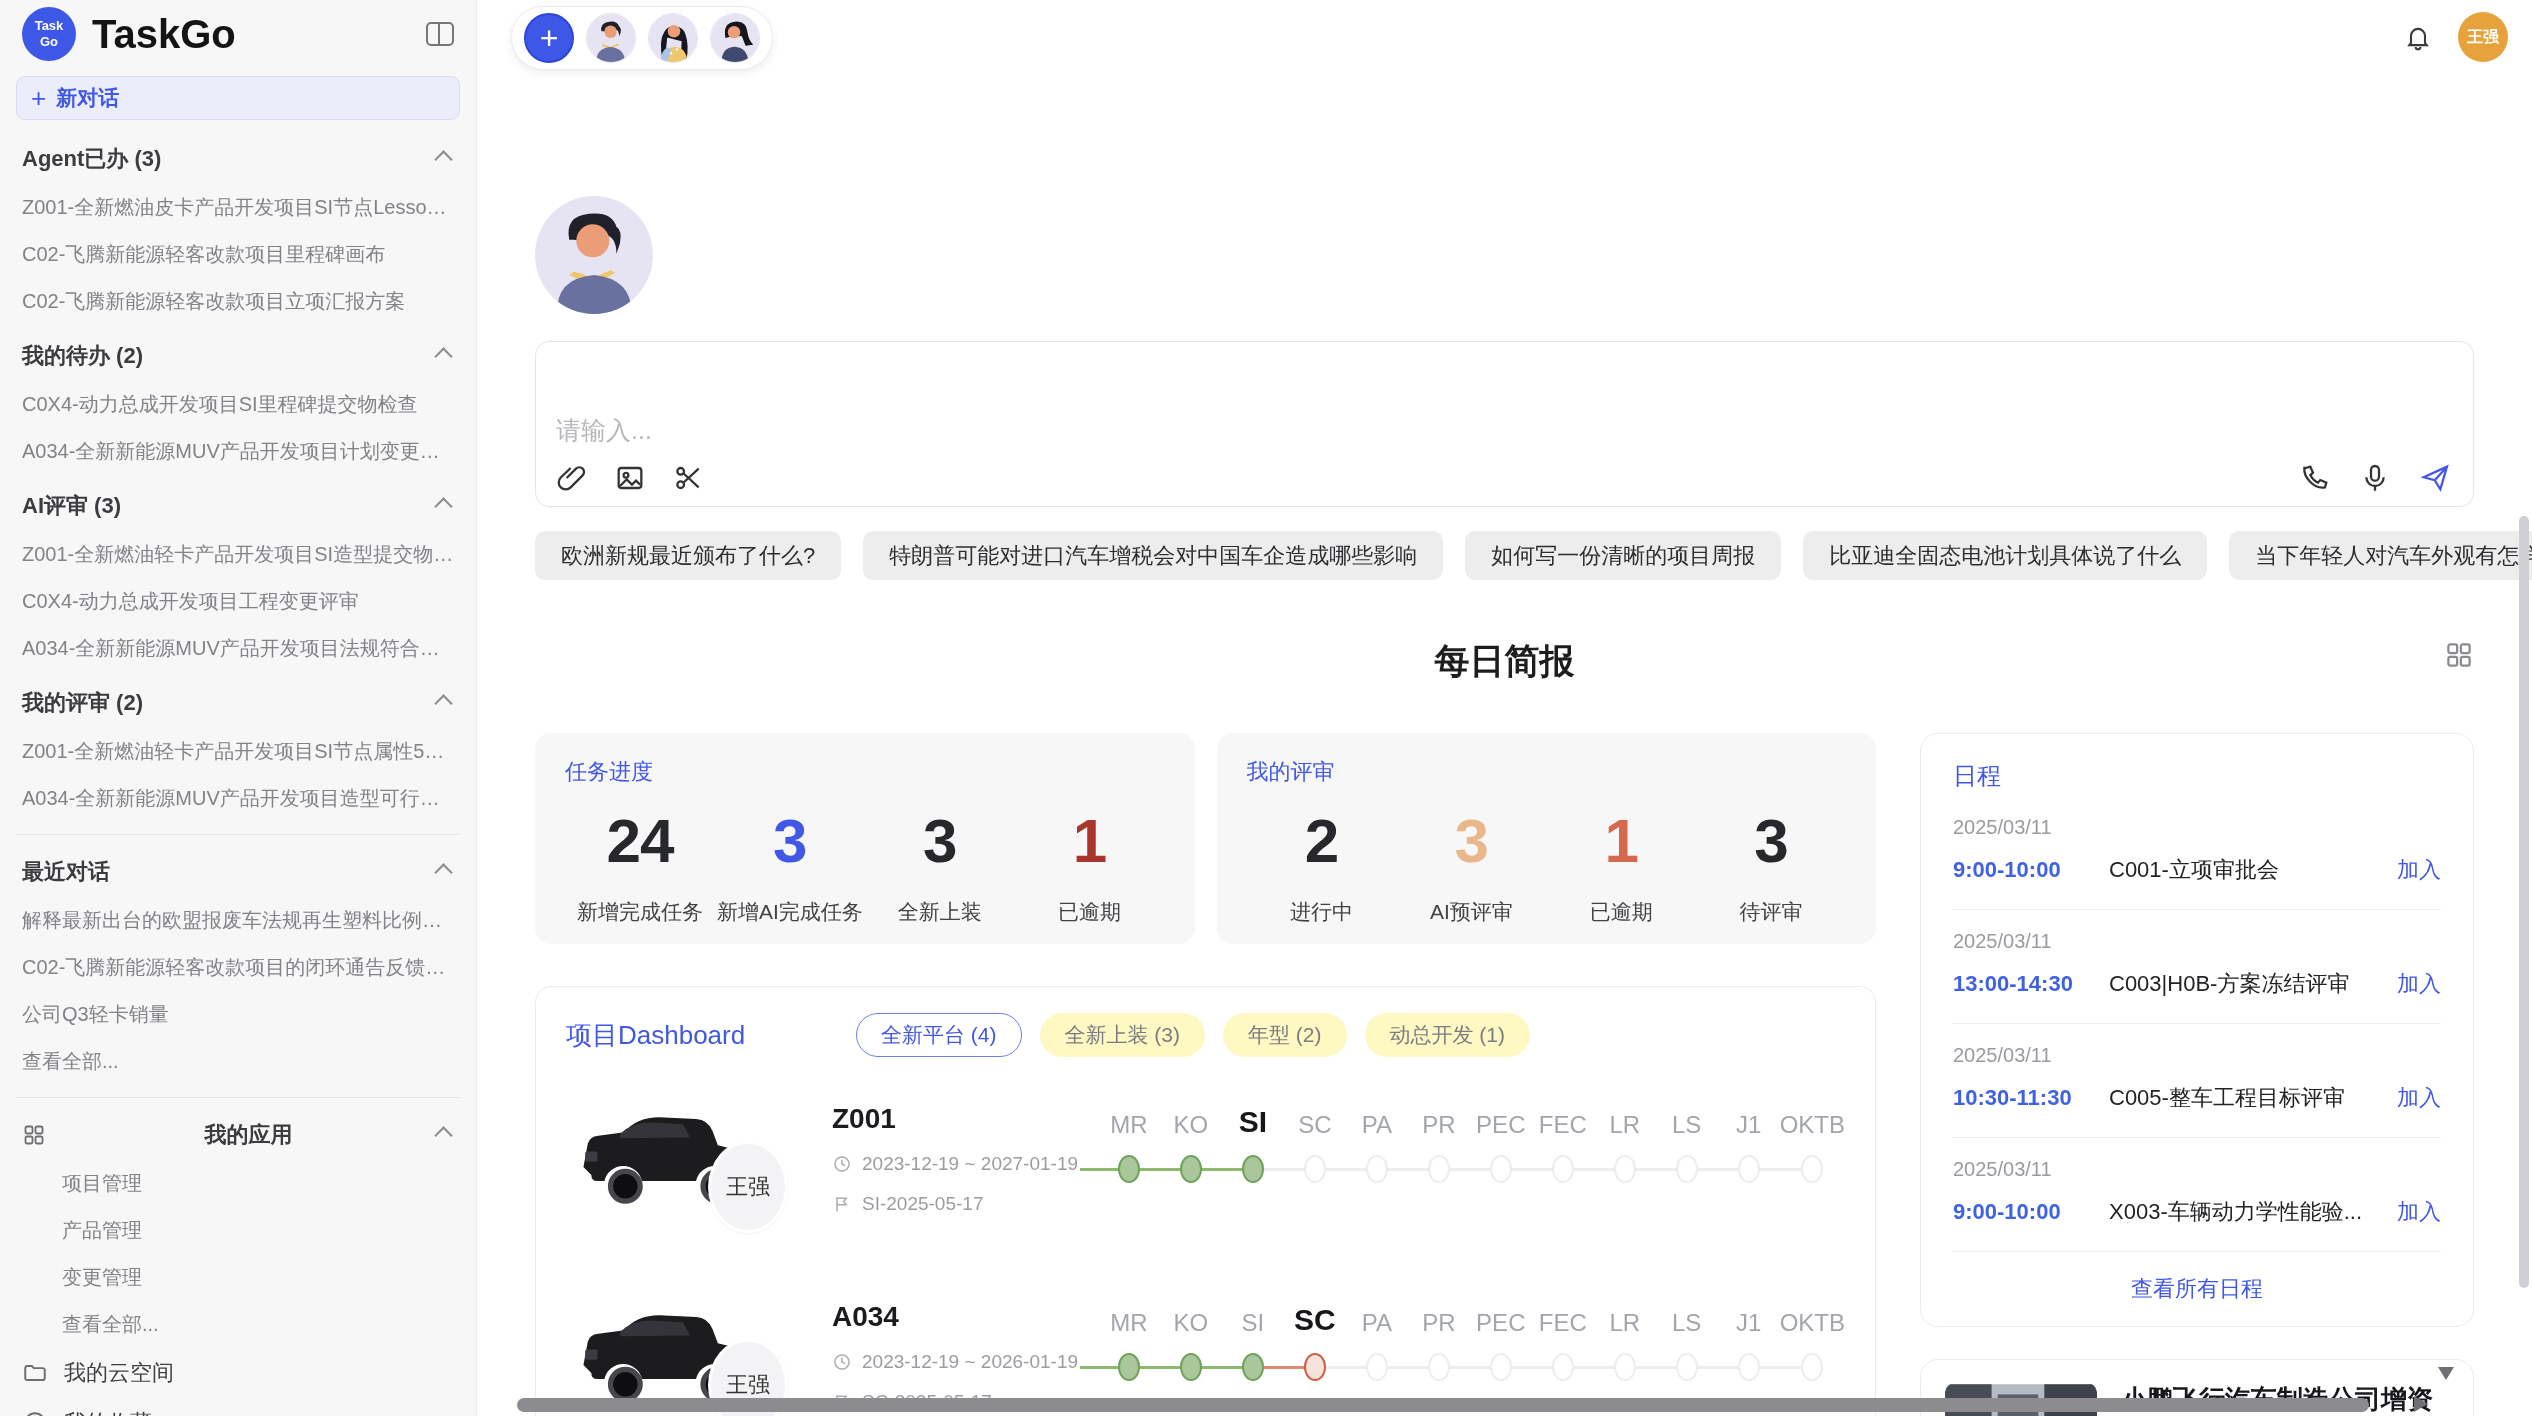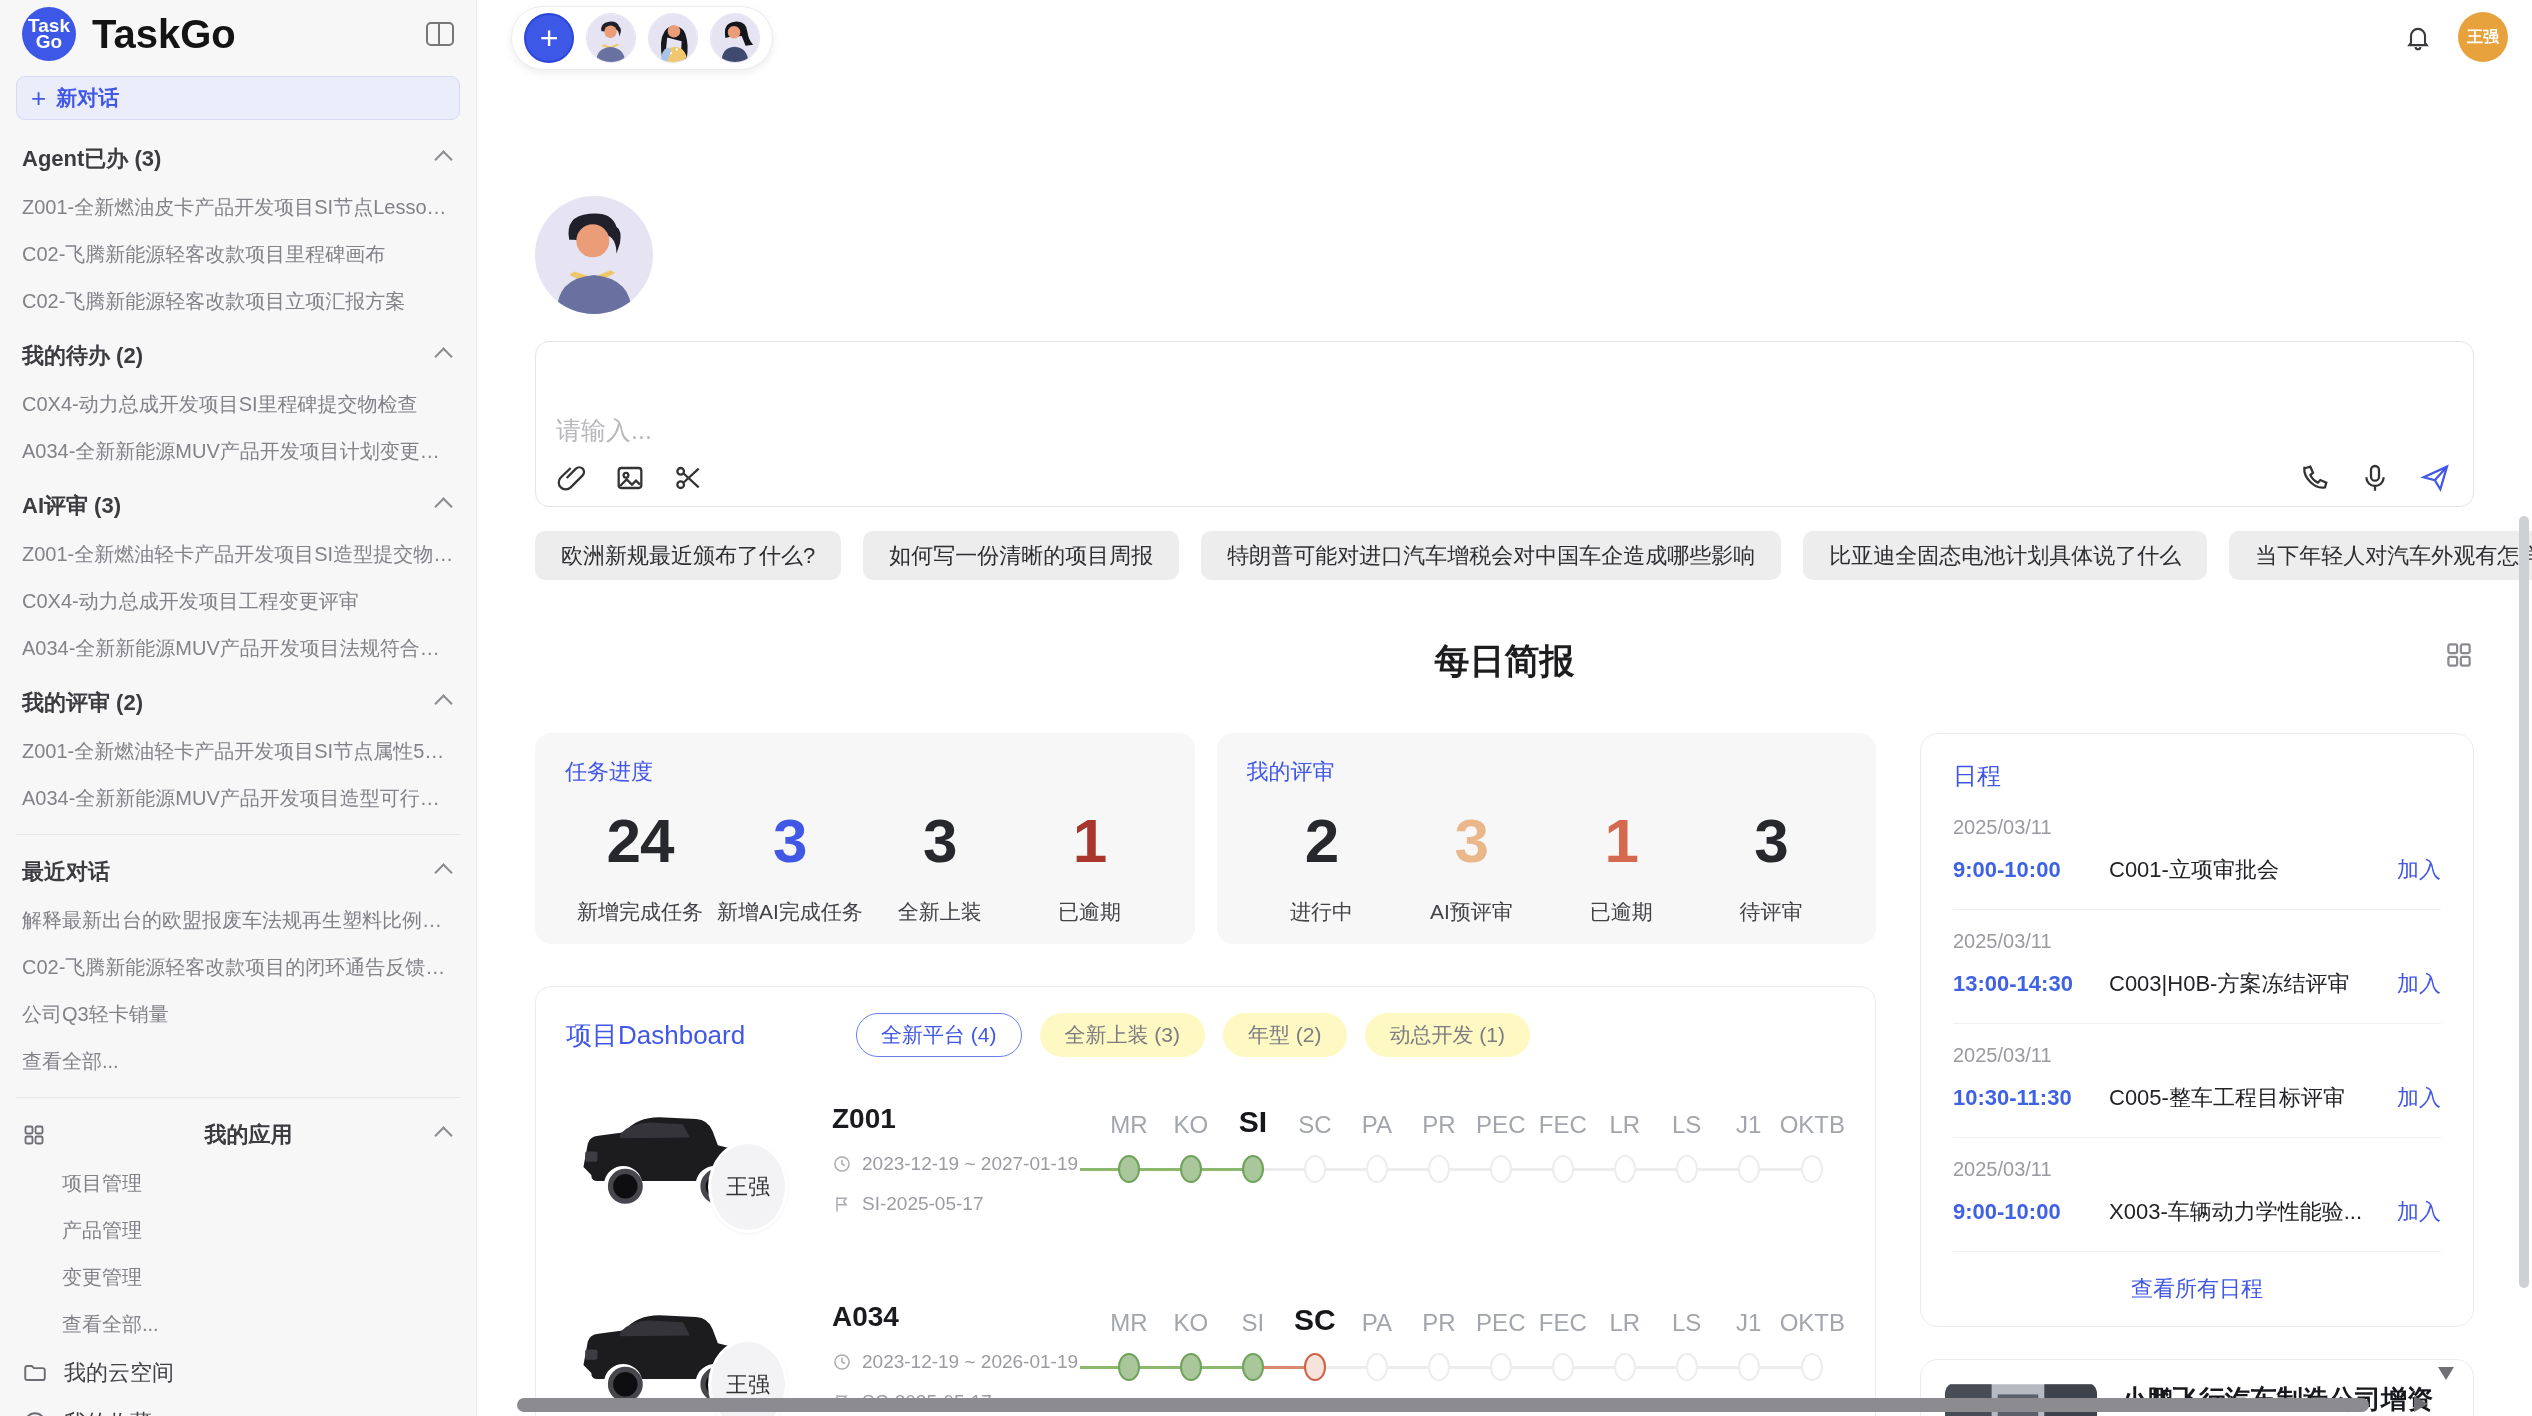--- a/index.html
+++ b/index.html
@@ -6,21 +6,21 @@
   *{box-sizing:border-box;}
   .app{position:relative;width:2532px;height:1416px;overflow:hidden;background:#fff;
        font-family:"Liberation Sans",sans-serif;color:#222;}
 
   
   .sidebar{position:absolute;left:0;top:0;width:477px;height:1416px;background:#f7f7f8;
            border-right:1px solid #ececee;padding:0 16px;overflow:hidden;}
   .side-top{display:flex;align-items:center;height:68px;padding:0 6px;}
   .logo-circle{width:54px;height:54px;border-radius:50%;background:#3d57e6;color:#fff;
                display:flex;flex-direction:column;align-items:center;justify-content:center;
-               font-size:19px;line-height:16px;font-weight:700;}
+               font-size:13px;line-height:16px;font-weight:700;}
   .logo-title{font-size:40px;font-weight:700;color:#141414;margin-left:16px;flex:1;}
   .panel-icon{width:28px;height:24px;border:2px solid #777;border-radius:5px;position:relative;}
   .panel-icon::after{content:"";position:absolute;left:10px;top:0;bottom:0;width:2px;background:#777;}
   .new-chat{margin:8px 0 14px;height:44px;border:1px solid #d7daf2;background:#ebedfb;border-radius:9px;
             display:flex;align-items:center;padding:0 14px;color:#4157e6;font-size:21px;font-weight:600;}
   .new-chat .plus{font-size:26px;margin-right:10px;font-weight:400;}
   .side-section{margin-top:6px;}
   .side-head{display:flex;align-items:center;justify-content:space-between;padding:10px 6px;}
   .side-title{font-size:22px;color:#3c3c40;font-weight:600;}
   .chev{width:13px;height:13px;border-left:2px solid #8b8b90;border-top:2px solid #8b8b90;
@@ -362,22 +362,22 @@
           <span class="in-icon send">
             <svg viewBox="0 0 24 24" fill="none" stroke="currentColor" stroke-width="1.7">
                 <path d="M3.5 11.5L21 3.5l-5 17-4.2-6.8zM11.8 13.7L21 3.5"></path>
               </svg>
           </span>
         </div>
       </div>
 
       <div class="chips" id="chips">
           <div class="chip">欧洲新规最近颁布了什么?</div>
+          <div class="chip">特朗普可能对进口汽车增税会对中国车企造成哪些影响</div>
           <div class="chip">如何写一份清晰的项目周报</div>
-          <div class="chip">特朗普可能对进口汽车增税会对中国车企造成哪些影响</div>
           <div class="chip">比亚迪全固态电池计划具体说了什么</div>
           <div class="chip">当下年轻人对汽车外观有怎样的喜好趋势</div>
         </div>
 
       <div class="brief-head">
         <span class="brief-title">每日简报</span>
         <span class="grid-icon">
           <svg viewBox="0 0 24 24" fill="none" stroke="currentColor" stroke-width="1.8">
               <rect x="3.5" y="3.5" width="7" height="7" rx="1.5"></rect>
               <rect x="13.5" y="3.5" width="7" height="7" rx="1.5"></rect>

